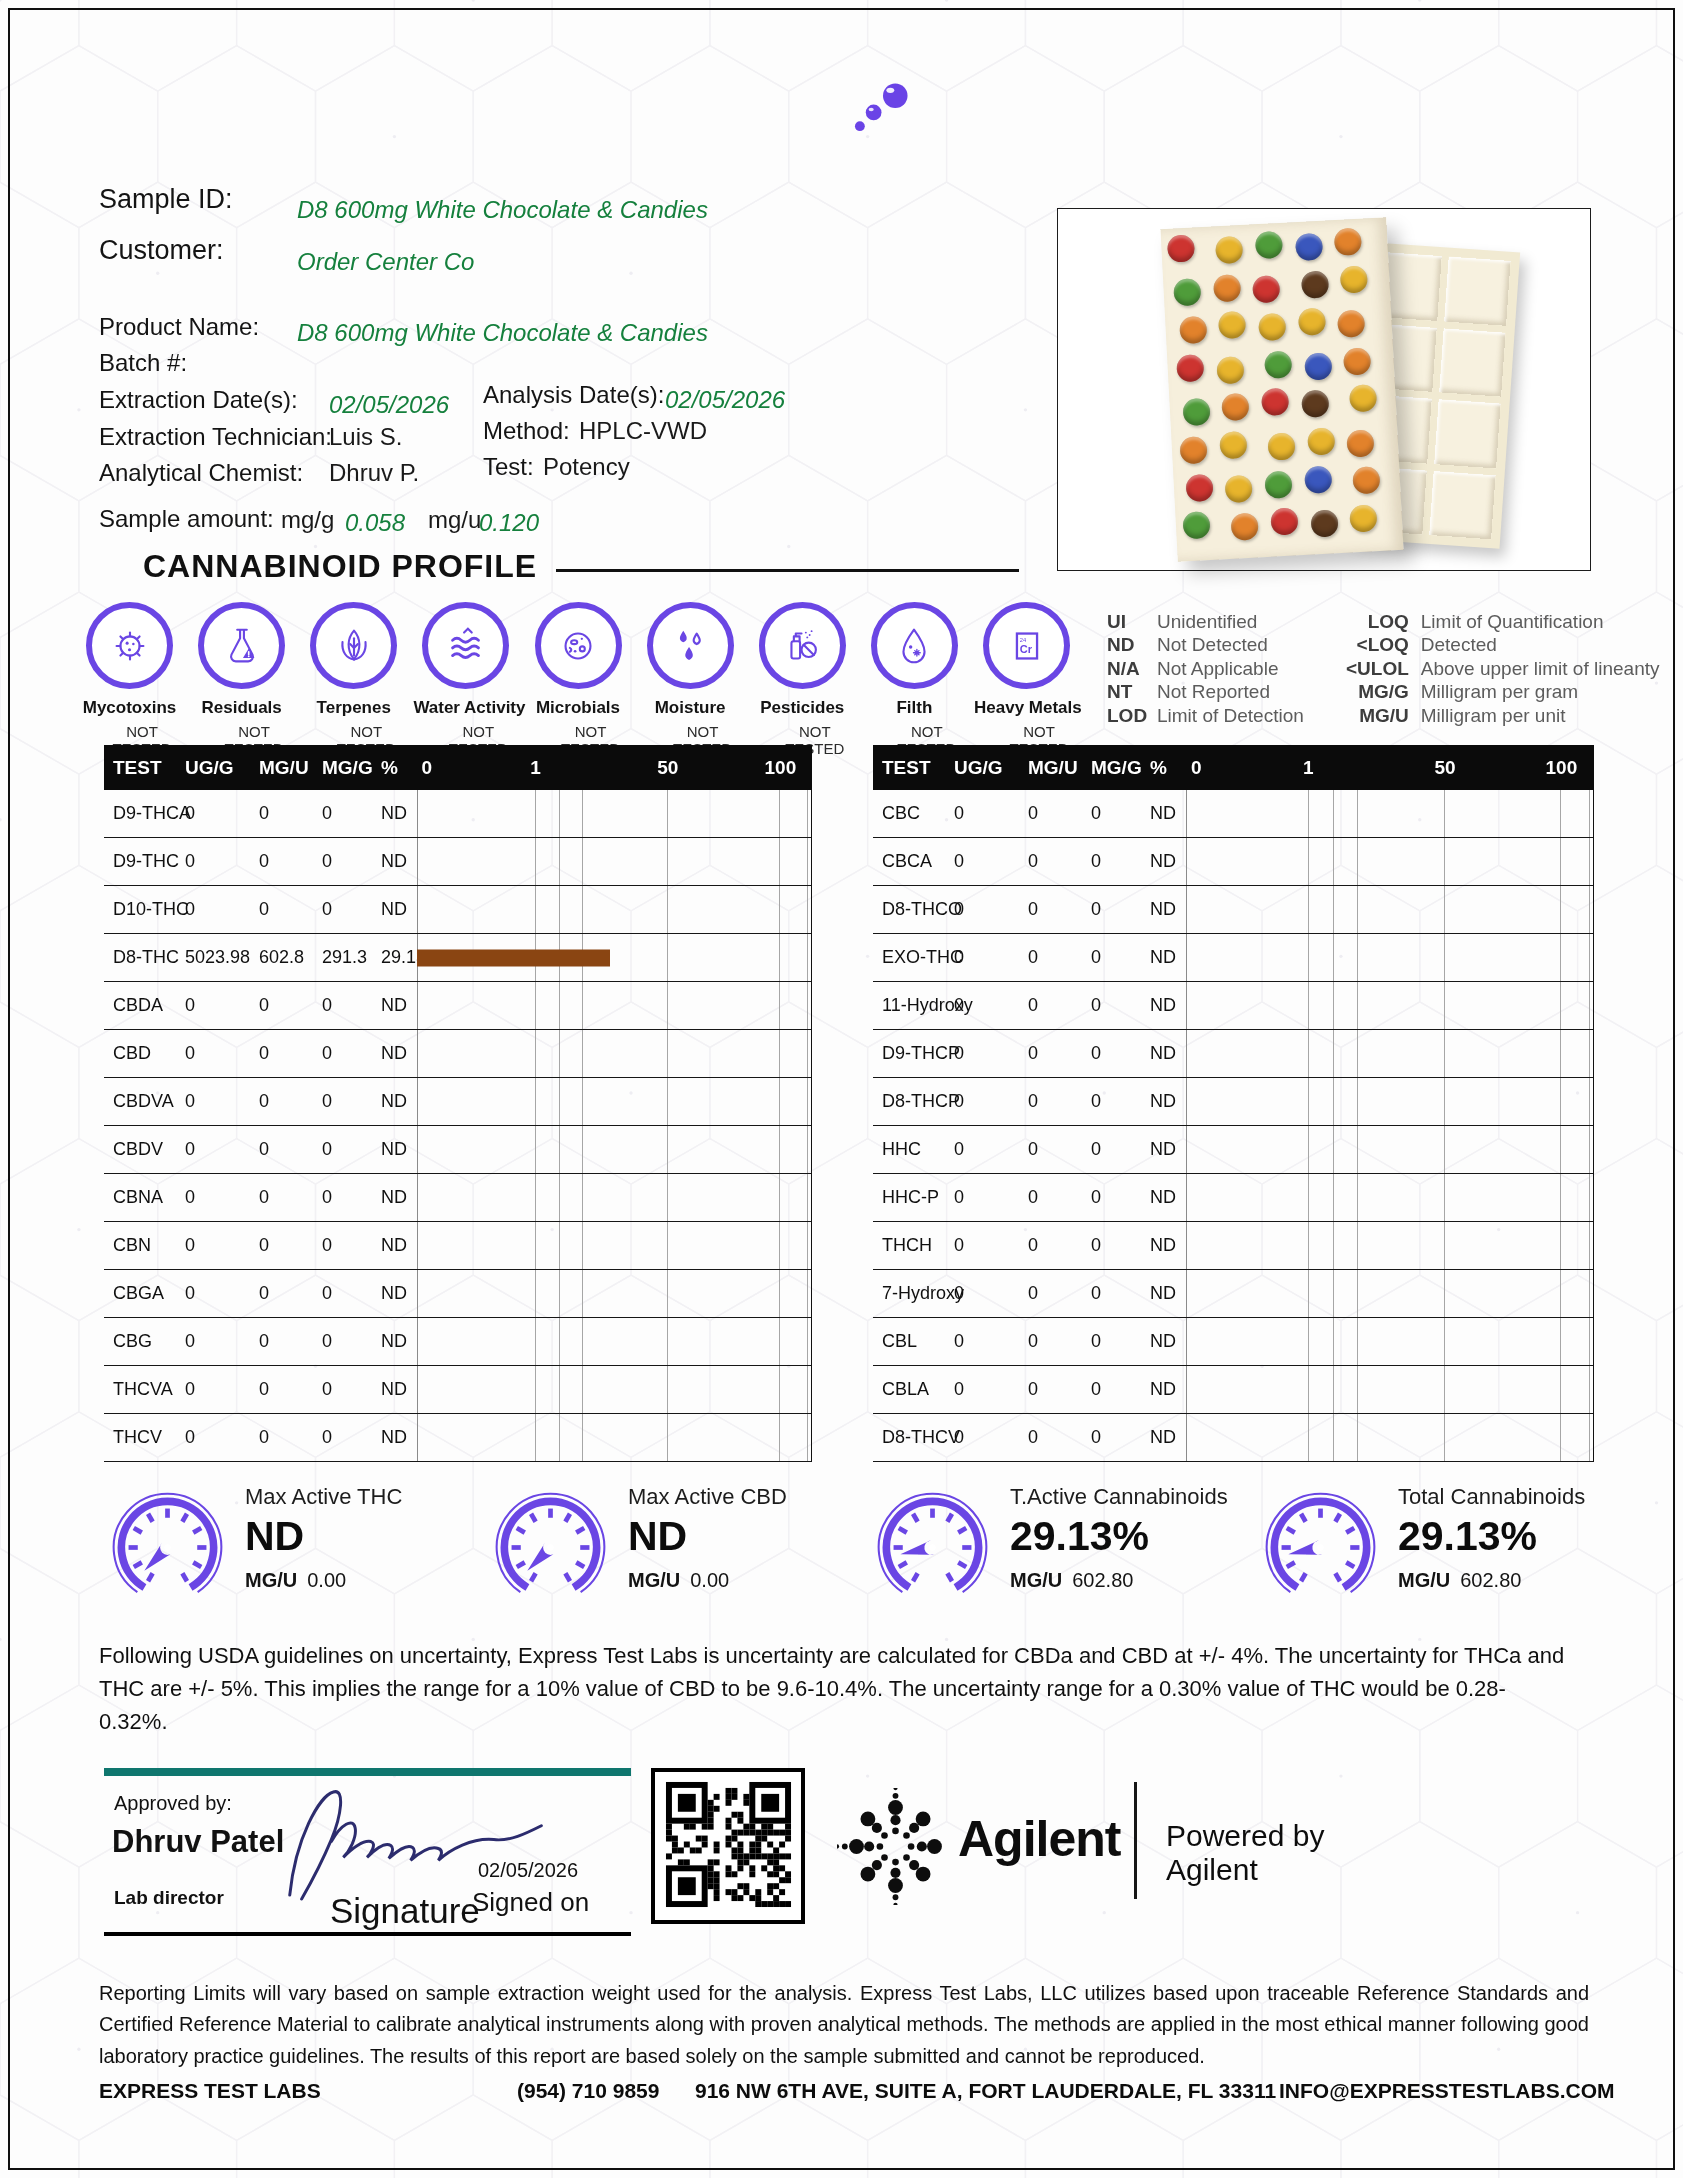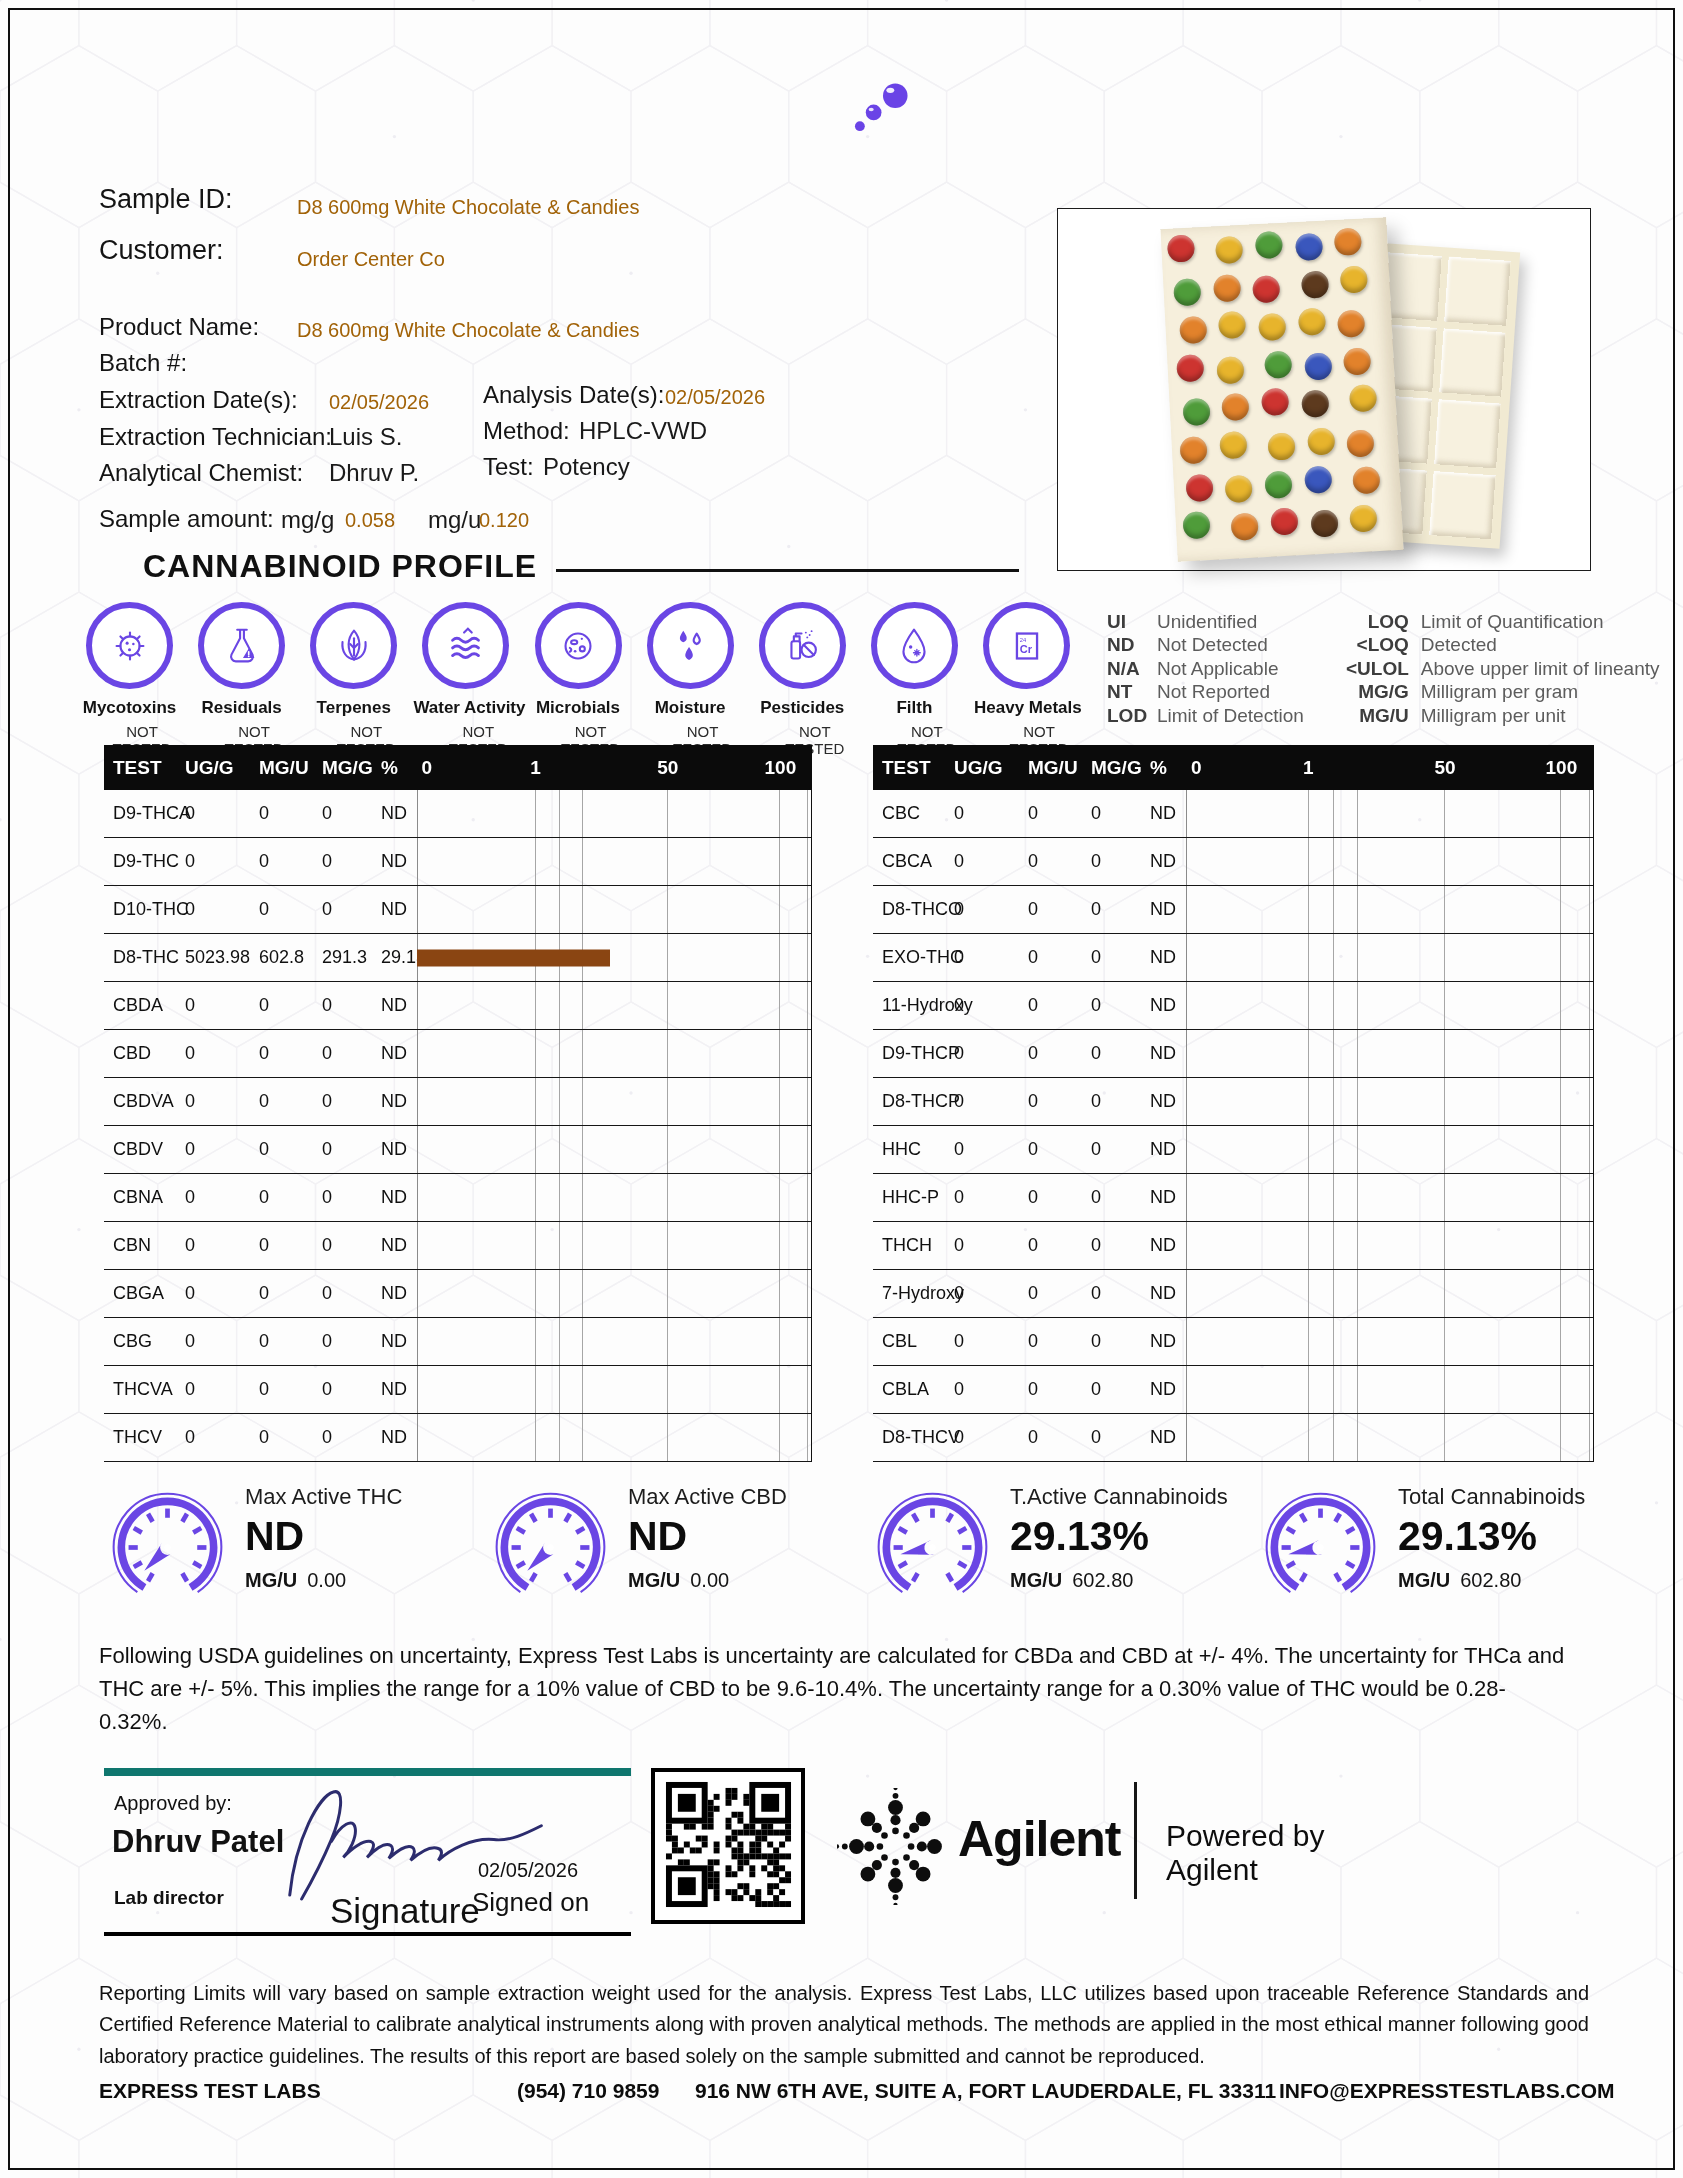--- a/index.html
+++ b/index.html
@@ -12,21 +12,21 @@
   
   .title{font-size:46px;font-weight:800;letter-spacing:2.5px;color:#131313;}
   .brand{display:flex;align-items:flex-start;}
   .brand-text{font-size:67px;line-height:1;letter-spacing:-2px;margin-top:10px;}
   .bx-express{font-weight:800;font-style:italic;color:#161616;}
   .bx-test{font-weight:300;color:#7a50e8;}
   .bx-labs{font-weight:800;font-style:italic;color:#161616;}
 
   .lbl{font-size:24px;color:#141414;}
   .lbl-lg{font-size:27px;}
-  .val{font-size:20px;color:#a16207;}
+  .val{font-size:24px;color:#15803d;font-style:italic;}
   .val-md{font-size:24px;color:#1a1a1a;}
 
   
   .photo-box{left:1057px;top:208px;width:532px;height:361px;background:#fff;border:1.5px solid #1c1c1c;}
   .bar-plain{position:absolute;left:302px;top:38px;width:150px;height:297px;background:#f1ead2;transform:rotate(4deg);
     box-shadow:6px 8px 14px rgba(0,0,0,.22);display:grid;grid-template-columns:1fr 1fr;gap:7px;padding:9px;box-sizing:border-box;}
   .chip{background:#f7f1df;box-shadow:inset 2px 2px 3px rgba(255,255,255,.9), inset -3px -3px 5px rgba(120,100,60,.25);}
   .bar-candy{position:absolute;left:111px;top:14px;width:226px;height:333px;background:#f6efdc;transform:rotate(-3deg);
     box-shadow:inset -8px 0 12px rgba(120,100,60,.18), 10px 12px 18px rgba(0,0,0,.22);}
   .candy{position:absolute;width:27px;height:27px;border-radius:50%;

